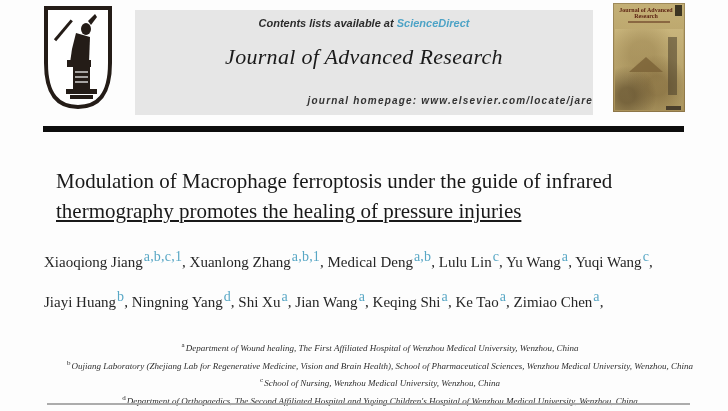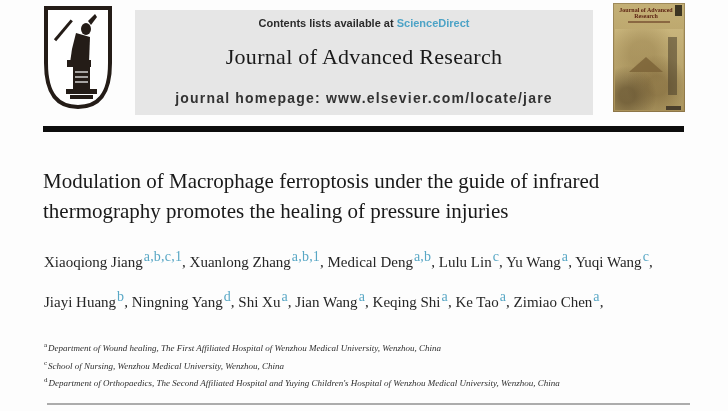--- a/index.html
+++ b/index.html
@@ -2,28 +2,28 @@
 <html><head>
 <meta charset="utf-8">
 <style>
   html,body{margin:0;padding:0;background:#ffffff;}
   .page{position:relative;width:728px;height:411px;background:#fdfdfd;overflow:hidden;
         font-family:"Liberation Serif", serif;color:#1c1c1c;}
 
   
   .logo{position:absolute;left:42px;top:5px;width:72px;height:106px;}
   .header-box{position:absolute;left:135px;top:10px;width:458px;height:105px;
-              background:#e6e6e6;text-align:center;box-sizing:border-box;padding-top:7px;}
+              background:#e6e6e6;text-align:center;box-sizing:border-box;padding-top:7px;font-style:italic;}
   .contents-line{font-family:"Liberation Sans", sans-serif;font-size:11px;font-weight:600;color:#2b2b2b;}
   .sciencedirect{color:#4da3c6;cursor:pointer;}
   .journal-title{font-family:"Liberation Serif", serif;font-size:22px;color:#1a1a1a;
                  margin-top:15px;letter-spacing:.3px;}
   .homepage-line{position:absolute;left:0;right:0;bottom:9px;
-                 font-family:"Liberation Sans", sans-serif;font-size:14px;font-weight:600;
-                 letter-spacing:1.2px;color:#333;cursor:pointer;}
+                 font-family:"Liberation Sans", sans-serif;font-size:10px;font-weight:600;
+                 letter-spacing:1.2px;color:#333;cursor:pointer;text-align:right;}
 
   
   .cover{position:absolute;left:613px;top:3px;width:72px;height:109px;overflow:hidden;cursor:pointer;
          background:linear-gradient(#c4b076,#a99159);box-shadow:inset 0 0 0 1px rgba(90,70,40,.35);}
   .cover-title{font-family:"Liberation Serif", serif;font-size:6px;font-weight:bold;
                color:#5d2413;text-align:center;margin:4px 8px 0 2px;line-height:6px;}
   .cover-subtitle{height:2px;width:42px;margin:2px auto 0;background:rgba(95,50,28,.55);}
   .cover-logo{position:absolute;top:2px;right:3px;width:7px;height:11px;background:#3c3522;}
   .cover-art{position:absolute;left:2px;right:2px;top:26px;bottom:2px;
      background:
@@ -33,29 +33,29 @@
        linear-gradient(#c9b57c,#ab9660);}
   .pyramid{position:absolute;left:14px;top:28px;width:0;height:0;
            border-left:17px solid transparent;border-right:17px solid transparent;
            border-bottom:15px solid rgba(124,100,56,.85);}
   .tower{position:absolute;right:6px;top:8px;width:9px;height:58px;background:rgba(72,62,42,.55);}
   .cover-imprint{position:absolute;right:4px;bottom:2px;width:15px;height:4px;background:#4a3f2c;}
 
   .thick-rule{position:absolute;left:43px;top:126px;width:641px;height:6px;background:#0d0d0d;}
 
   
-  .article-title{position:absolute;left:43px;top:166px;width:620px;
+  .article-title{position:absolute;left:56px;top:166px;width:620px;
                  font-size:21px;line-height:30px;color:#191919;}
   .authors{position:absolute;left:44px;font-size:15px;color:#262626;width:660px;}
   .authors-row1{top:249px;}
   .authors-row23{top:287px;line-height:20px;}
   .a-sup{font-size:14px;color:#58a7c5;margin-left:1px;letter-spacing:.2px;}
 
   .affiliations{position:absolute;left:44px;top:338px;width:672px;
-                font-size:9px;line-height:14.5px;font-style:italic;color:#2e2e2e;}
+                font-size:9px;line-height:14.5px;font-style:italic;color:#2e2e2e;text-align:center;}
   .aff-marker{font-style:normal;font-size:7px;color:#1f1f1f;margin-right:1px;}
 
   .bottom-rule{position:absolute;left:47px;top:403px;width:643px;height:2px;background:#acacac;}
 </style>
 </head>
 <body>
 
 <div class="page">
 
   <div class="logo">
@@ -95,21 +95,21 @@
       <div class="pyramid"></div>
       <div class="tower"></div>
     </div>
     <div class="cover-imprint"></div>
   </div>
 
   <div class="thick-rule"></div>
 
   <h1 class="article-title" style="margin:0;font-weight:normal;">
     <span style="display:block;">Modulation of Macrophage ferroptosis under the guide of infrared</span>
-    <span style="display:block;">thermography promotes the healing of pressure injuries</span>
+    <span style="display:block;text-decoration:underline;">thermography promotes the healing of pressure injuries</span>
   </h1>
 
   <div class="authors authors-row1">
     <span><span>Xiaoqiong Jiang</span><sup class="a-sup">a,b,c,1</sup><span>,</span></span>
     <span><span>Xuanlong Zhang</span><sup class="a-sup">a,b,1</sup><span>,</span></span>
     <span><span>Medical Deng</span><sup class="a-sup">a,b</sup><span>,</span></span>
     <span><span>Lulu Lin</span><sup class="a-sup">c</sup><span>,</span></span>
     <span><span>Yu Wang</span><sup class="a-sup">a</sup><span>,</span></span>
     <span><span>Yuqi Wang</span><sup class="a-sup">c</sup><span>,</span></span>
   </div>
@@ -121,19 +121,20 @@
       <span><span>Shi Xu</span><sup class="a-sup">a</sup><span>,</span></span>
       <span><span>Jian Wang</span><sup class="a-sup">a</sup><span>,</span></span>
       <span><span>Keqing Shi</span><sup class="a-sup">a</sup><span>,</span></span>
       <span><span>Ke Tao</span><sup class="a-sup">a</sup><span>,</span></span>
       <span><span>Zimiao Chen</span><sup class="a-sup">a</sup><span>,</span></span>
     </div>
   </div>
 
   <div class="affiliations">
     <div><sup class="aff-marker">a</sup><span>Department of Wound healing, The First Affiliated Hospital of Wenzhou Medical University, Wenzhou, China</span></div>
+    <div><sup class="aff-marker">b</sup><span>Oujiang Laboratory (Zhejiang Lab for Regenerative Medicine, Vision and Brain Health), School of Pharmaceutical Sciences, Wenzhou Medical University, Wenzhou, China</span></div>
     <div><sup class="aff-marker">c</sup><span>School of Nursing, Wenzhou Medical University, Wenzhou, China</span></div>
     <div><sup class="aff-marker">d</sup><span>Department of Orthopaedics, The Second Affiliated Hospital and Yuying Children's Hospital of Wenzhou Medical University, Wenzhou, China</span></div>
   </div>
 
   <div class="bottom-rule"></div>
 
 </div>
 
 </body></html>

